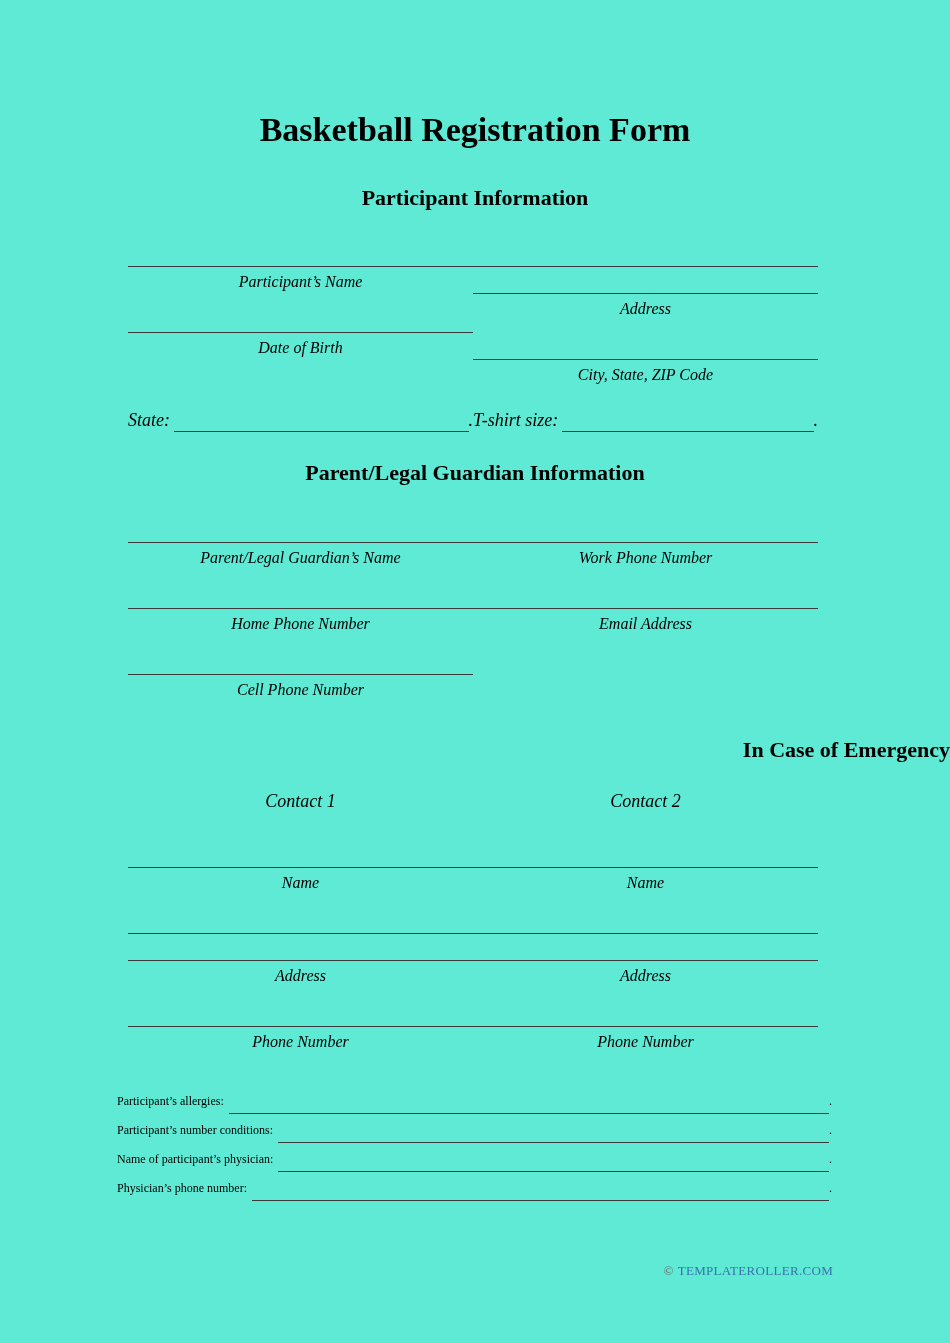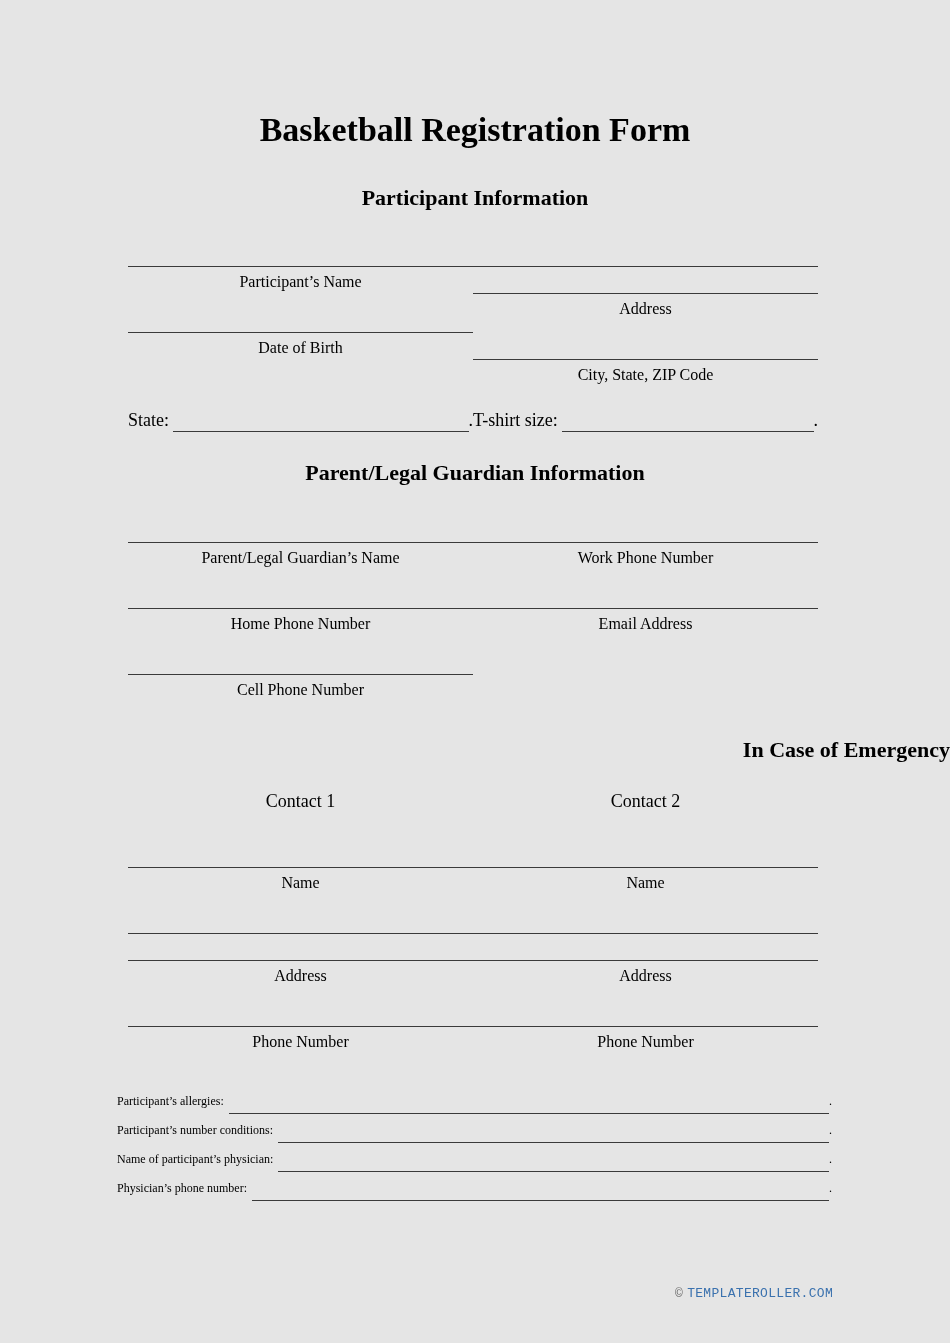--- a/index.html
+++ b/index.html
@@ -2,21 +2,21 @@
 <html><head>
 <meta charset="utf-8">
 <title>Basketball Registration Form</title>
 <style>
   * { margin:0; padding:0; box-sizing:border-box; }
   html,body { background:#ffffff; }
   .page {
     position:relative;
     width:950px; height:1343px;
     margin:0 auto;
-    background:#e5e5e5;
+    background:#5eead4;
     color:#000000;
     font-family:"Liberation Serif", serif;
     overflow:hidden;
   }
   .doc-title {
     margin-top:110px;
     text-align:center;
     font-size:34px;
     font-weight:bold;
     line-height:1.15;
@@ -28,20 +28,21 @@
     line-height:1.2;
   }
   .h-participant { margin-top:36px; }
   .h-guardian   { margin-top:28px; }
   .h-emergency  { margin-top:26px;text-align:right; }
 
   .cols {
     display:grid;
     grid-template-columns:1fr 1fr;
     padding:0 132px 0 128px;
+    font-style:italic;
   }
   .cols-fields { margin-top:26px; }
   .col { display:flex; flex-direction:column; }
 
   .field { margin-bottom:12px; }
   .blank-line { height:30px; border-bottom:1px solid #3a3a3a; }
   .blank-line + .blank-line { height:27px; }
   .field-label {
     text-align:center;
     font-size:16px;
@@ -79,22 +80,22 @@
   .wide-row .fill {
     flex:1;
     height:20px;
     border-bottom:1px solid #3a3a3a;
     margin-left:5px;
   }
 
   .footer {
     position:absolute;
     right:117px;
-    bottom:42px;
-    font-family:Liberation Mono, monospace;
+    bottom:64px;
+    font-family:Liberation Serif, serif;
     font-size:13px;
     letter-spacing:0.3px;
   }
   .footer .copy { color:#6d6d6d; margin-right:4px; }
   .footer .brand { color:#3a71ae; text-decoration:none; }
 </style>
 </head>
 <body>
 
 <div class="page">

